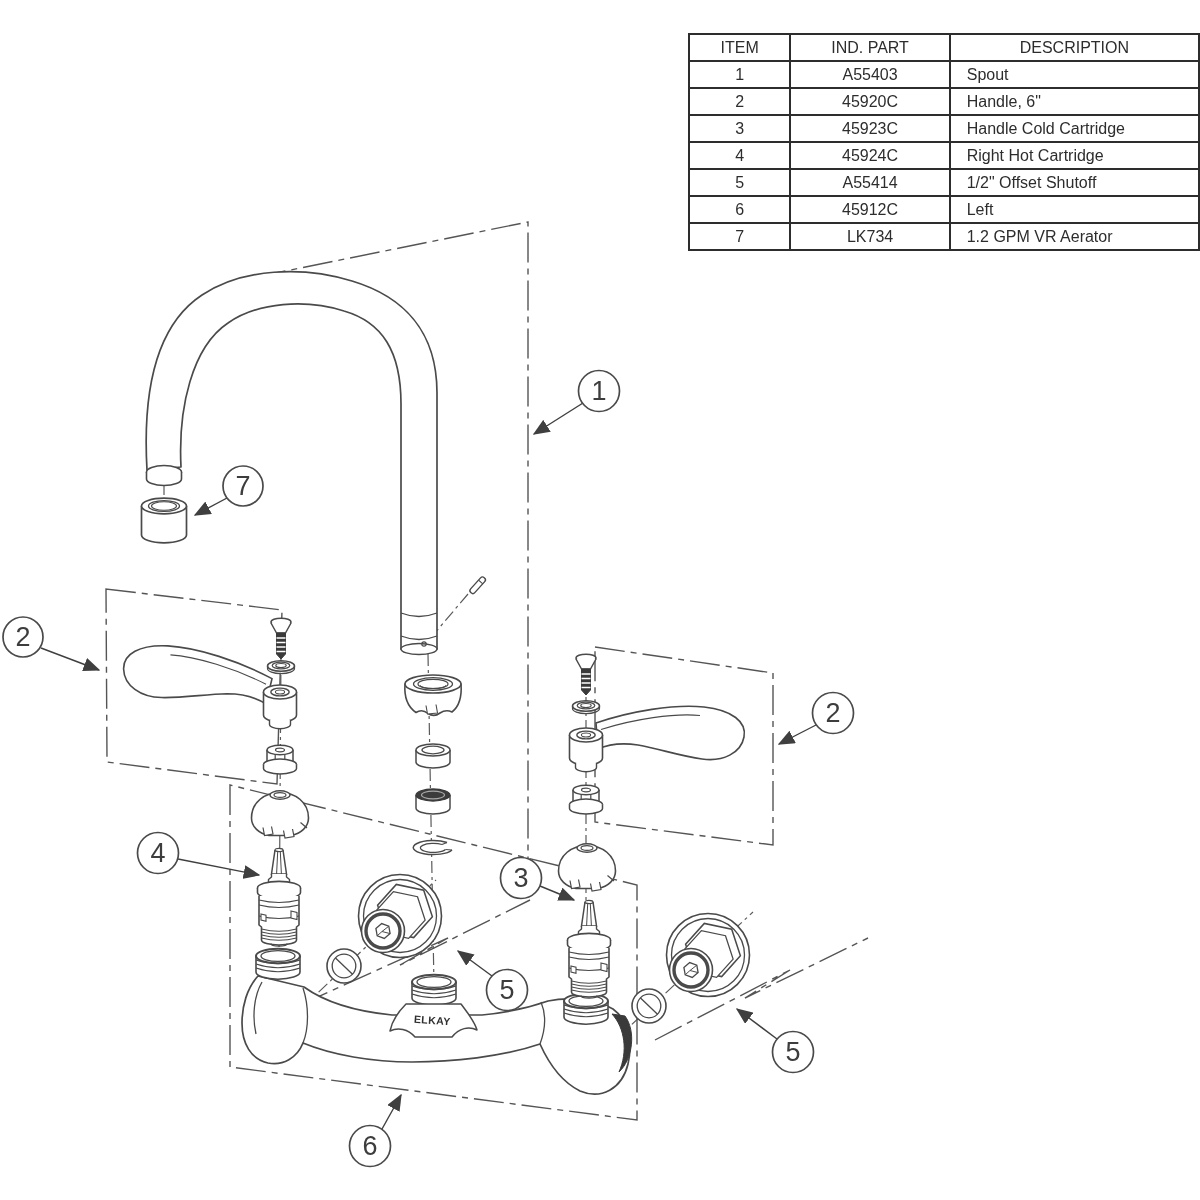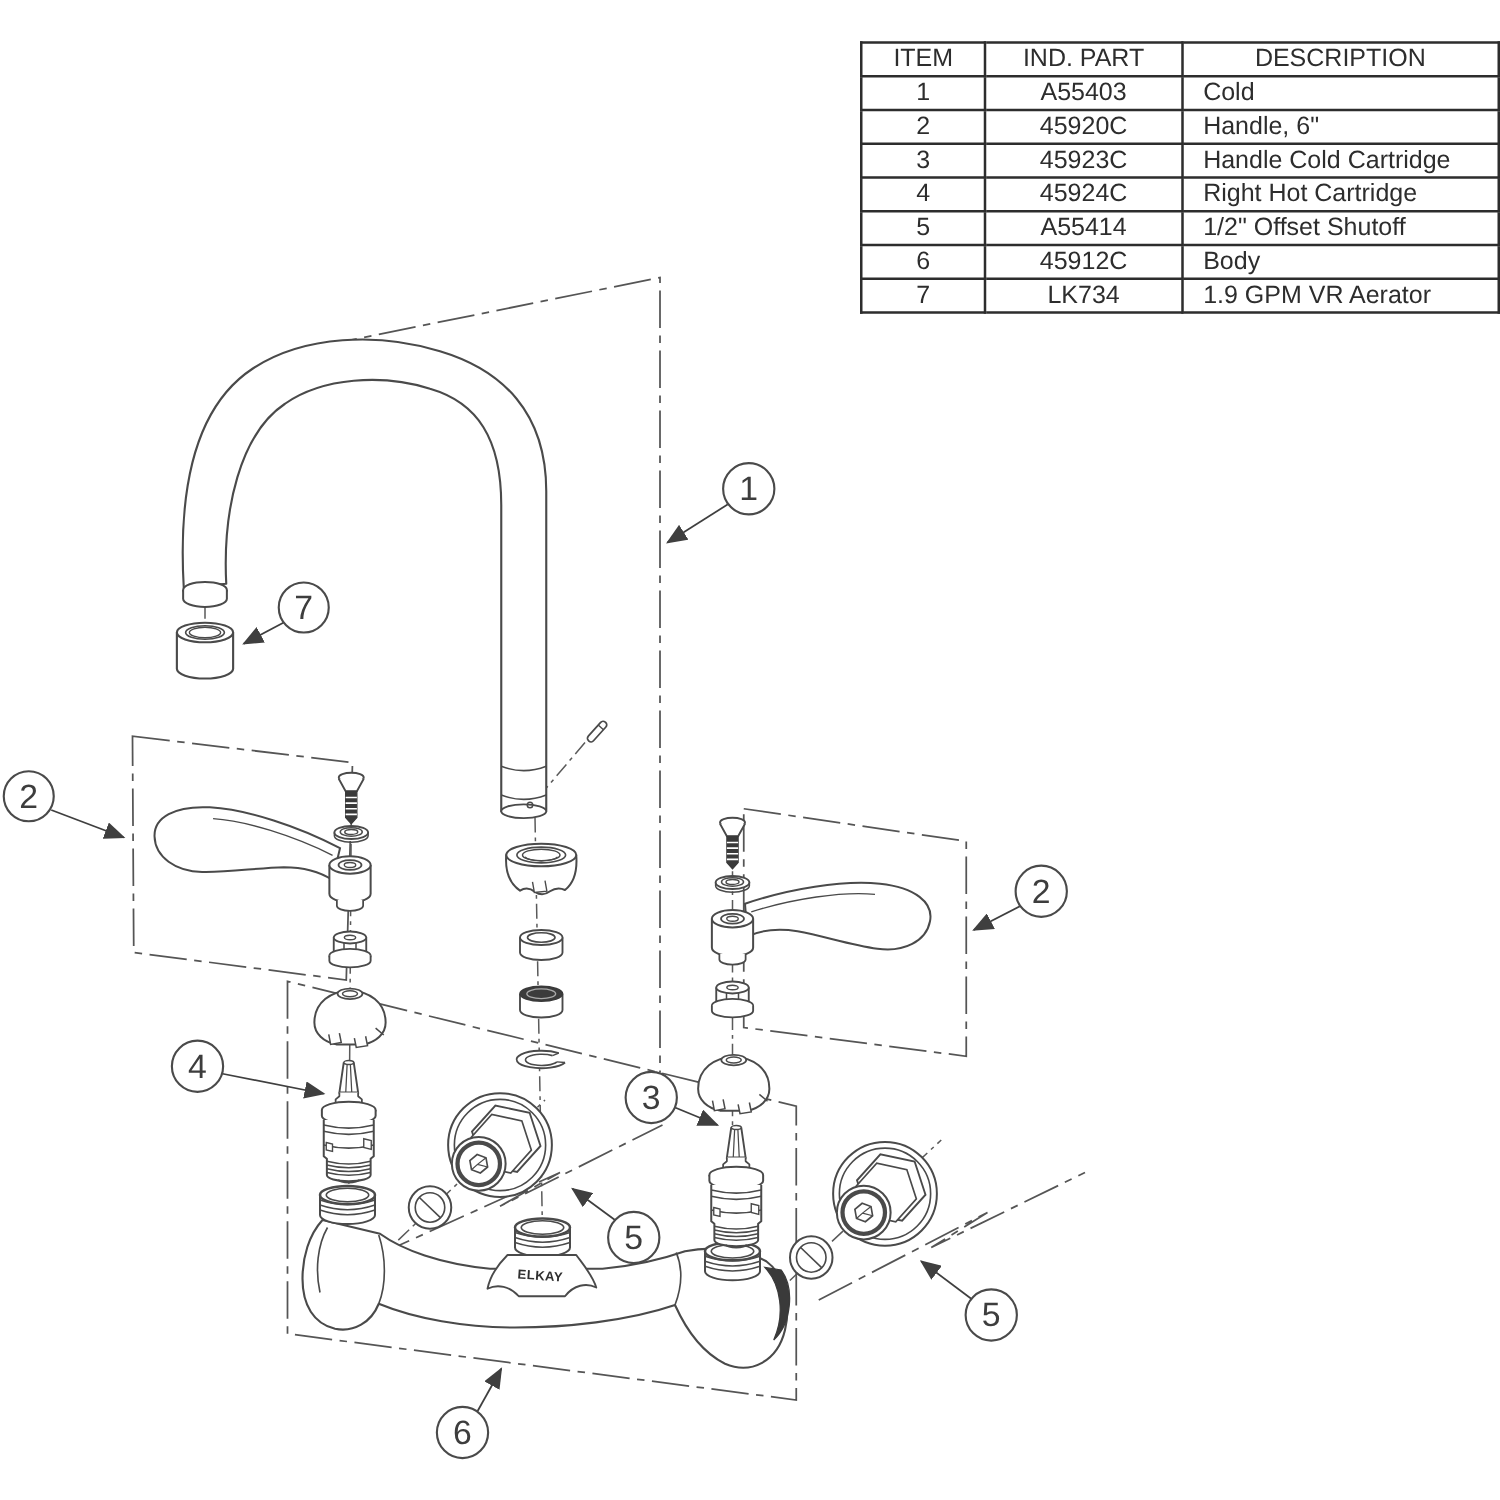--- a/index.html
+++ b/index.html
@@ -2,21 +2,21 @@
 <html><head>
 <meta charset="utf-8">
 <style>
   html,body{margin:0;padding:0;background:#fff;}
   .stage{position:relative;width:1200px;height:1200px;background:#fff;overflow:hidden;
          font-family:"Liberation Sans",sans-serif;}
   .stage svg{position:absolute;left:0;top:0;}
   .parts-table{position:absolute;left:688px;top:33px;border-collapse:collapse;
                table-layout:fixed;color:#2d2d2d;}
   .parts-table td,.parts-table th{border:2px solid #2d2d2d;height:25px;padding:0 16px;
-               font-size:20px;font-weight:400;white-space:nowrap;overflow:hidden;}
+               font-size:16px;font-weight:400;white-space:nowrap;overflow:hidden;}
   .col-item{width:77px;text-align:center;}
   .col-part{width:141px;text-align:center;}
   .col-desc{width:234px;text-align:left;border-radius:13px;}
   .parts-table th.col-desc{text-align:center;}
   .conum{font:27px "Liberation Sans",sans-serif;fill:#3d3d3d;text-anchor:middle;}
   .brand{font:700 10.5px "Liberation Sans",sans-serif;fill:#2f2f2f;letter-spacing:.4px;}
 </style>
 </head>
 <body>
 
@@ -319,21 +319,21 @@
     <tr>
       <th class="col-item">ITEM</th>
       <th class="col-part">IND. PART</th>
       <th class="col-desc">DESCRIPTION</th>
     </tr>
   </thead>
   <tbody>
     <tr>
       <td class="col-item">1</td>
       <td class="col-part">A55403</td>
-      <td class="col-desc">Cold</td>
+      <td class="col-desc">Spout</td>
     </tr>
     <tr>
       <td class="col-item">2</td>
       <td class="col-part">45920C</td>
       <td class="col-desc">Handle, 6"</td>
     </tr>
     <tr>
       <td class="col-item">3</td>
       <td class="col-part">45923C</td>
       <td class="col-desc">Handle Cold Cartridge</td>
@@ -344,23 +344,23 @@
       <td class="col-desc">Right Hot Cartridge</td>
     </tr>
     <tr>
       <td class="col-item">5</td>
       <td class="col-part">A55414</td>
       <td class="col-desc">1/2" Offset Shutoff</td>
     </tr>
     <tr>
       <td class="col-item">6</td>
       <td class="col-part">45912C</td>
-      <td class="col-desc">Body</td>
+      <td class="col-desc">Left</td>
     </tr>
     <tr>
       <td class="col-item">7</td>
       <td class="col-part">LK734</td>
-      <td class="col-desc">1.9 GPM VR Aerator</td>
+      <td class="col-desc">1.2 GPM VR Aerator</td>
     </tr>
   </tbody>
 </table>
 
 </div>
 
 </body></html>

